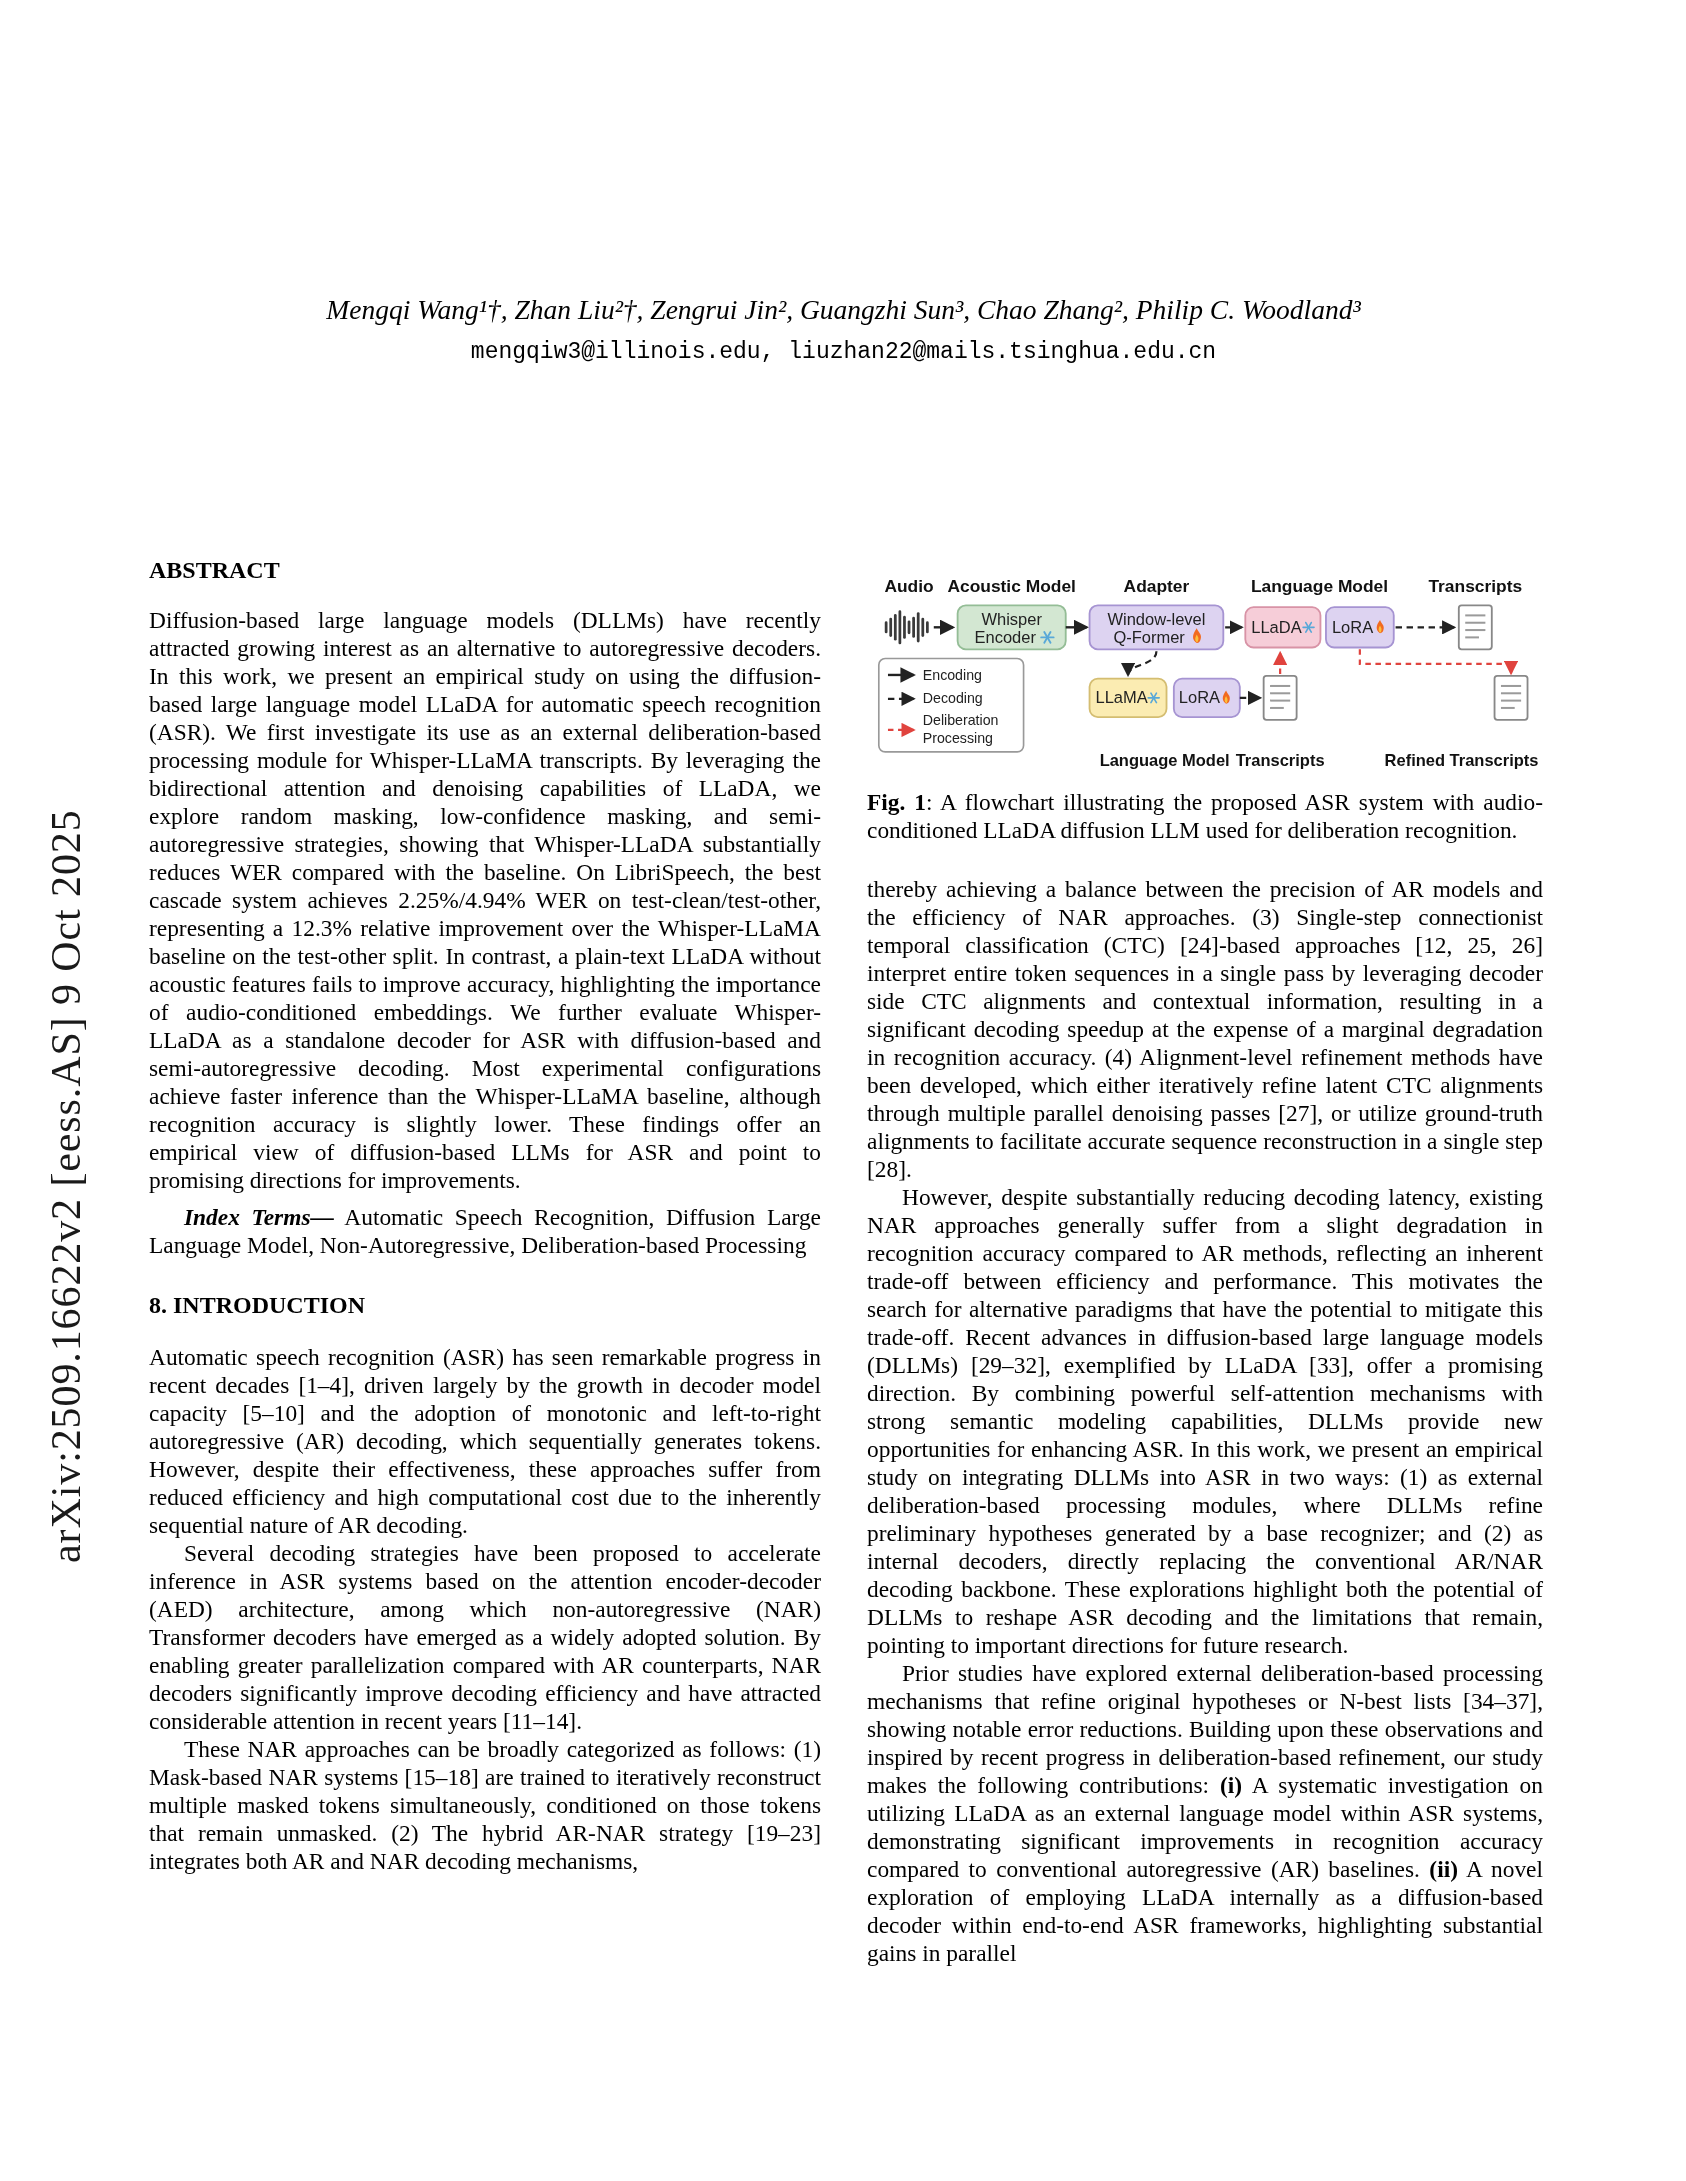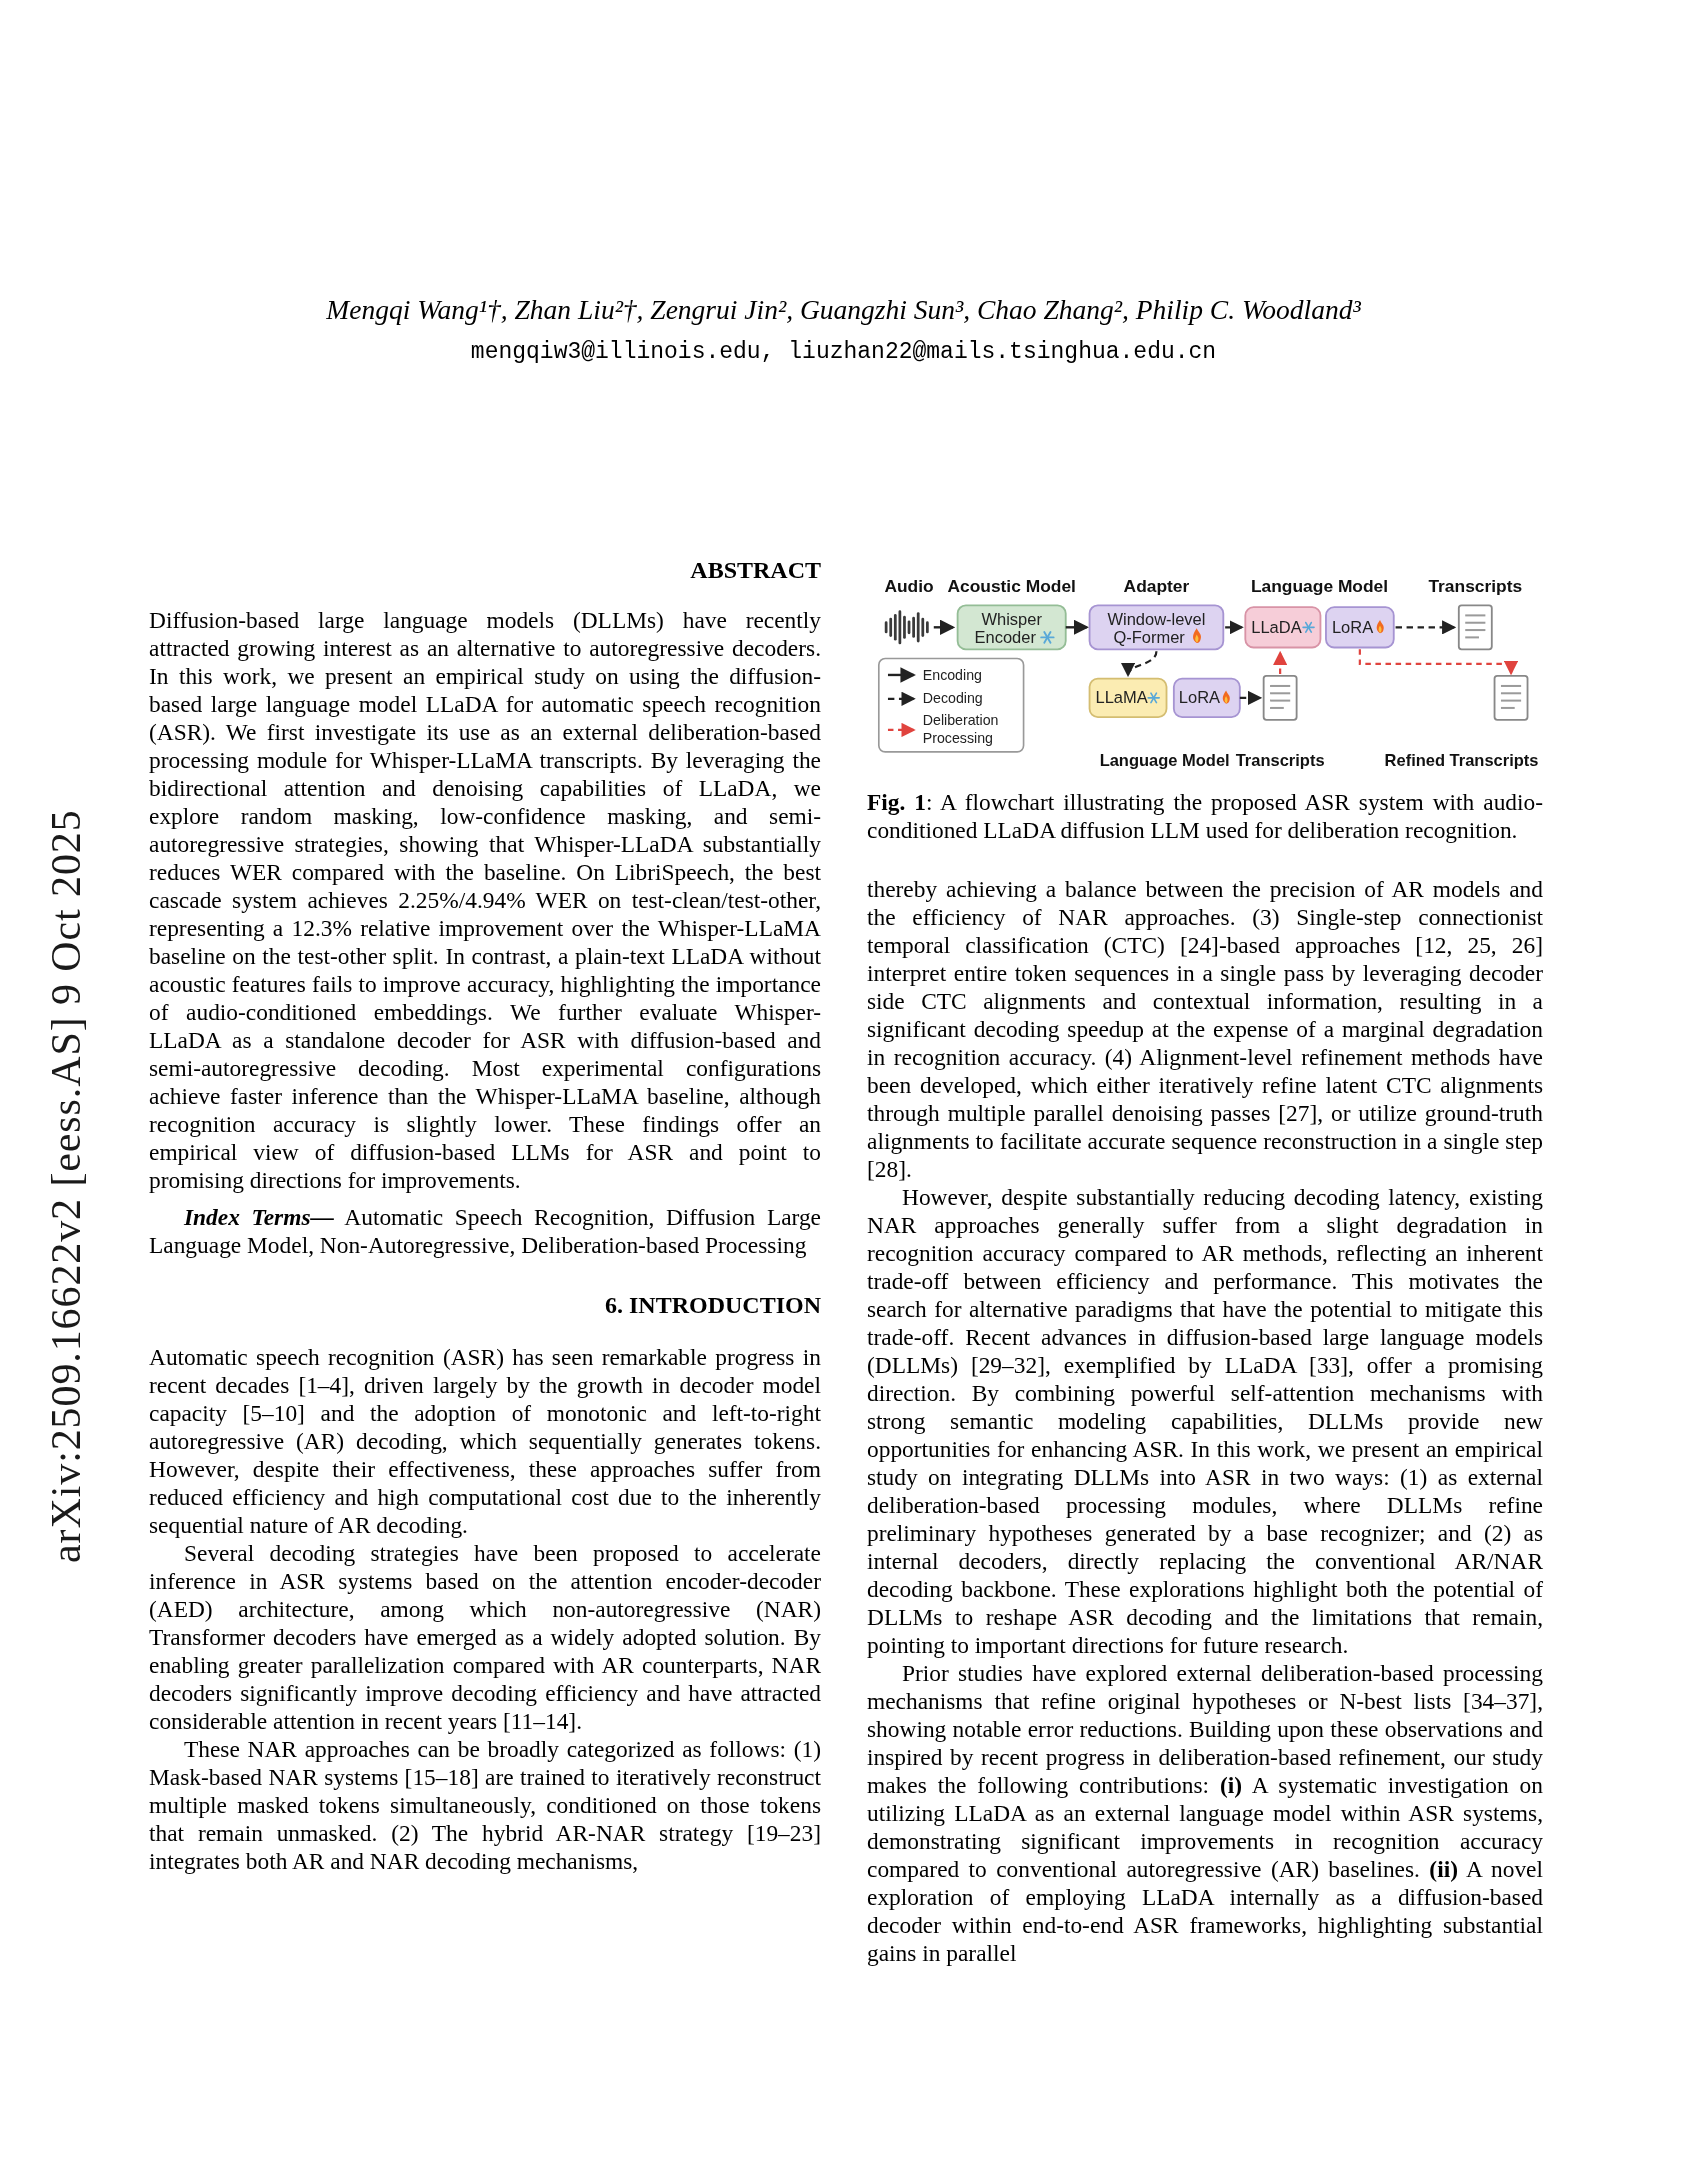--- a/index.html
+++ b/index.html
@@ -32,21 +32,21 @@
   .paper-title { font-size: 30px; font-weight: bold; letter-spacing: 0.3px; }
   .authors { margin-top: 39px; font-size: 27.5px; font-style: italic; }
   .affiliations { margin-top: 44px; font-size: 28.5px; }
   .emails { margin-top: 13px; font-family: "Liberation Mono", monospace; font-size: 23px; }
 
   
   .col { position: absolute; }
   .col-left  { left: 149px; top: 557px; width: 672px; }
   .col-right { left: 867px; top: 576px; width: 676px; }
 
-  .sec-heading { text-align: right; font-size: 24px; font-weight: bold; margin: 0 0 22px 0; }
+  .sec-heading { text-align: left; font-size: 24px; font-weight: bold; margin: 0 0 22px 0; }
   .intro-heading { margin-top: 33px; margin-bottom: 24px; }
 
   .body-p { font-size: 23.4px; line-height: 28px; text-align: justify; margin: 0; }
   .indent { text-indent: 35px; }
   .index-terms { margin-top: 9.2px; }
   .rc-first { margin-top: 31px; }
 
   .figure-block { margin: 0; }
   .fig-svg { display: block; }
   .caption { font-size: 23.4px; line-height: 28px; text-align: justify; margin: 14.7px 0 0 0; }
@@ -74,21 +74,21 @@
   <header class="header">
     <div class="authors">Mengqi Wang¹†, Zhan Liu²†, Zengrui Jin², Guangzhi Sun³, Chao Zhang², Philip C. Woodland³</div>
     <div class="emails">mengqiw3@illinois.edu, liuzhan22@mails.tsinghua.edu.cn</div>
   </header>
 
   <section class="col col-left">
     <h2 class="sec-heading">ABSTRACT</h2>
     <p class="body-p">Diffusion-based large language models (DLLMs) have recently attracted growing interest as an alternative to autoregressive decoders. In this work, we present an empirical study on using the diffusion-based large language model LLaDA for automatic speech recognition (ASR). We first investigate its use as an external deliberation-based processing module for Whisper-LLaMA transcripts. By leveraging the bidirectional attention and denoising capabilities of LLaDA, we explore random masking, low-confidence masking, and semi-autoregressive strategies, showing that Whisper-LLaDA substantially reduces WER compared with the baseline. On LibriSpeech, the best cascade system achieves 2.25%/4.94% WER on test-clean/test-other, representing a 12.3% relative improvement over the Whisper-LLaMA baseline on the test-other split. In contrast, a plain-text LLaDA without acoustic features fails to improve accuracy, highlighting the importance of audio-conditioned embeddings. We further evaluate Whisper-LLaDA as a standalone decoder for ASR with diffusion-based and semi-autoregressive decoding. Most experimental configurations achieve faster inference than the Whisper-LLaMA baseline, although recognition accuracy is slightly lower. These findings offer an empirical view of diffusion-based LLMs for ASR and point to promising directions for improvements.</p>
     <p class="body-p indent index-terms"><b><i>Index Terms—</i></b><span> Automatic Speech Recognition, Diffusion Large Language Model, Non-Autoregressive, Deliberation-based Processing</span></p>
 
-    <h2 class="sec-heading intro-heading">6. INTRODUCTION</h2>
+    <h2 class="sec-heading intro-heading">8. INTRODUCTION</h2>
     <p class="body-p">Automatic speech recognition (ASR) has seen remarkable progress in recent decades [1–4], driven largely by the growth in decoder model capacity [5–10] and the adoption of monotonic and left-to-right autoregressive (AR) decoding, which sequentially generates tokens. However, despite their effectiveness, these approaches suffer from reduced efficiency and high computational cost due to the inherently sequential nature of AR decoding.</p>
     <p class="body-p indent">Several decoding strategies have been proposed to accelerate inference in ASR systems based on the attention encoder-decoder (AED) architecture, among which non-autoregressive (NAR) Transformer decoders have emerged as a widely adopted solution. By enabling greater parallelization compared with AR counterparts, NAR decoders significantly improve decoding efficiency and have attracted considerable attention in recent years [11–14].</p>
     <p class="body-p indent">These NAR approaches can be broadly categorized as follows: (1) Mask-based NAR systems [15–18] are trained to iteratively reconstruct multiple masked tokens simultaneously, conditioned on those tokens that remain unmasked. (2) The hybrid AR-NAR strategy [19–23] integrates both AR and NAR decoding mechanisms,</p>
 
   </section>
 
   <section class="col col-right">
 
     <figure class="figure-block">
       <svg class="fig-svg" viewBox="0 0 736 215" width="676" height="197" xmlns="http://www.w3.org/2000/svg">

